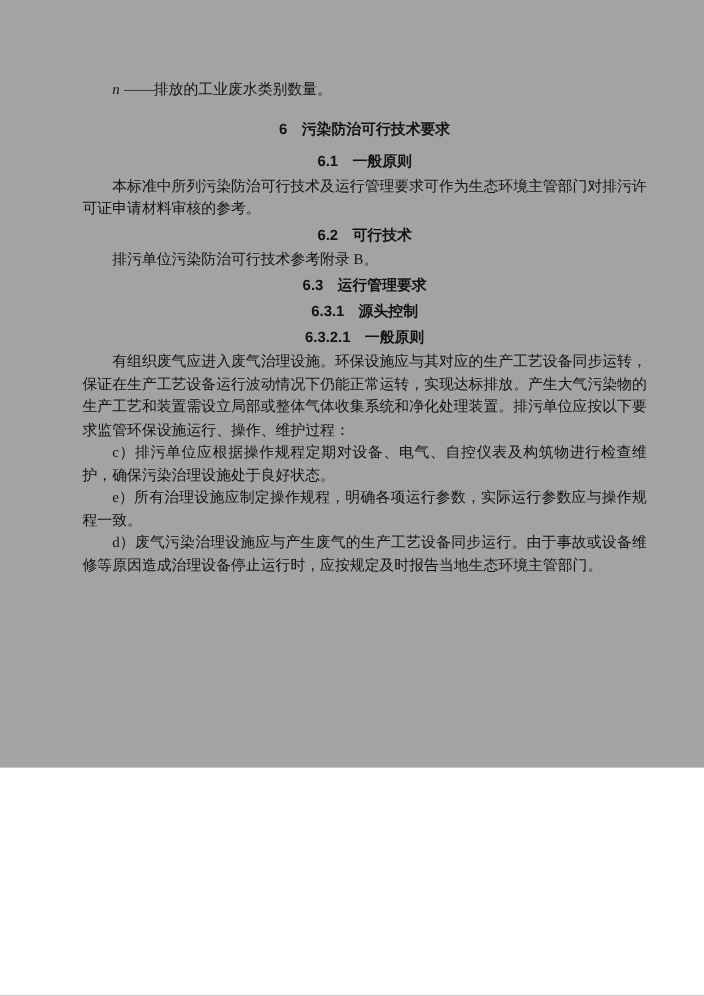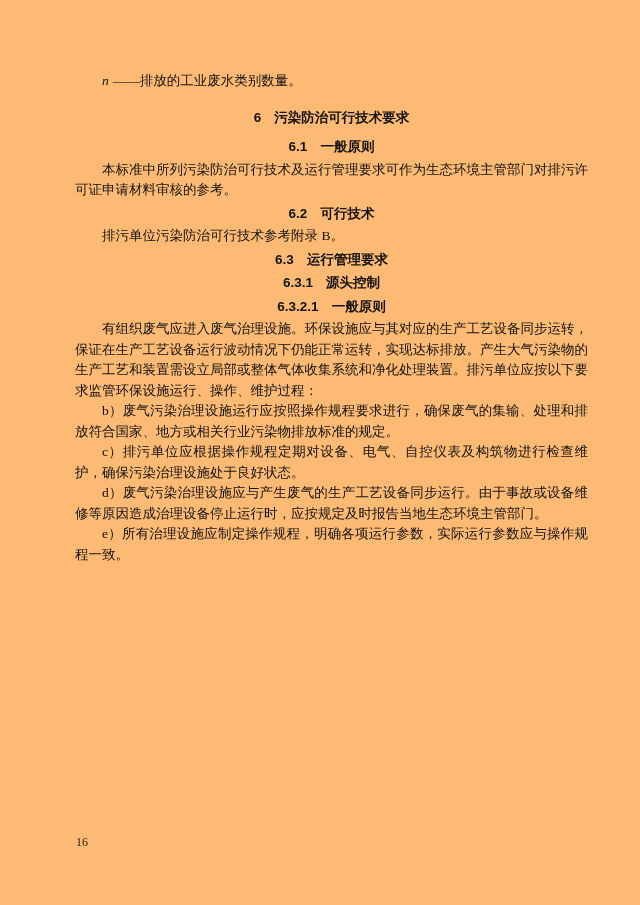--- a/index.html
+++ b/index.html
@@ -3,22 +3,22 @@
 <meta charset="utf-8">
 <style>
   html, body {
     margin: 0;
     padding: 0;
     background: #ffffff;
   }
   .page {
     position: relative;
     width: 640px;
-    height: 905px;
-    background: #fdba74;
+    height: 698px;
+    background: #a3a3a3;
     color: #111111;
     font-family: "Liberation Serif", "DejaVu Serif", serif;
     font-size: 13.5px;
     line-height: 20.5px;
     overflow: hidden;
   }
   .content {
     position: absolute;
     left: 75px;
     right: 52px;
@@ -92,21 +92,20 @@
       <span class="hd-num">6.3.1</span><span>源头控制</span>
     </div>
 
 
 
     <div class="hd">
       <span class="hd-num">6.3.2.1</span><span>一般原则</span>
     </div>
 
     <p>有组织废气应进入废气治理设施。环保设施应与其对应的生产工艺设备同步运转，保证在生产工艺设备运行波动情况下仍能正常运转，实现达标排放。产生大气污染物的生产工艺和装置需设立局部或整体气体收集系统和净化处理装置。排污单位应按以下要求监管环保设施运行、操作、维护过程：</p>
-    <p>b）废气污染治理设施运行应按照操作规程要求进行，确保废气的集输、处理和排放符合国家、地方或相关行业污染物排放标准的规定。</p>
     <p>c）排污单位应根据操作规程定期对设备、电气、自控仪表及构筑物进行检查维护，确保污染治理设施处于良好状态。</p>
+    <p>e）所有治理设施应制定操作规程，明确各项运行参数，实际运行参数应与操作规程一致。</p>
     <p>d）废气污染治理设施应与产生废气的生产工艺设备同步运行。由于事故或设备维修等原因造成治理设备停止运行时，应按规定及时报告当地生态环境主管部门。</p>
-    <p>e）所有治理设施应制定操作规程，明确各项运行参数，实际运行参数应与操作规程一致。</p>
 
   </div>
 
   <div class="page-number">16</div>
 </div>
 
 </body></html>

